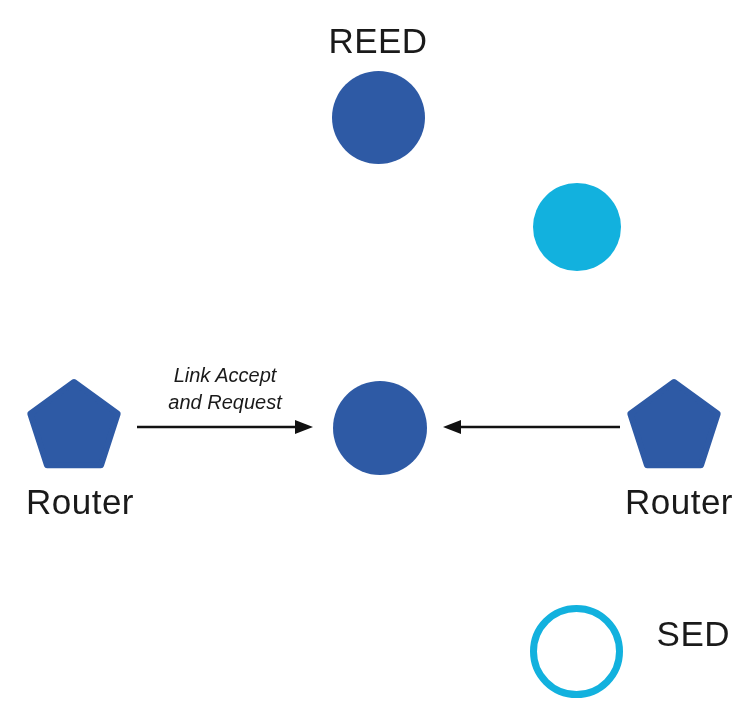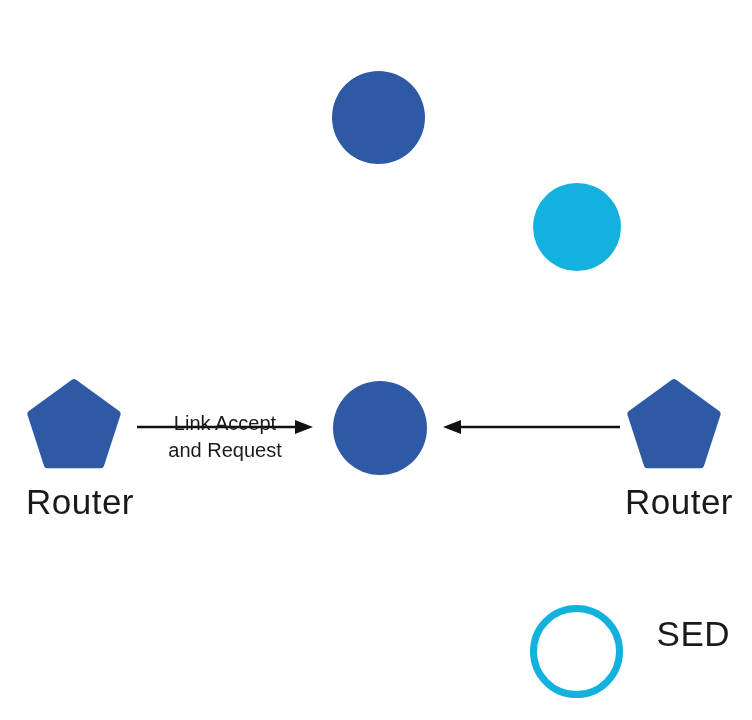--- a/index.html
+++ b/index.html
@@ -60,41 +60,42 @@
   }
 
   .edge-label {
     position: absolute;
     left: 145px;
     top: 362px;
     width: 160px;
     text-align: center;
     font-size: 20px;
     line-height: 27px;
+    font-style: italic;
     white-space: pre-line;
     color: var(--text, #1a1a1a);
-    margin-top: 48px;
   }
 
   .label-reed   { left: 278px; top: 20px;  width: 200px; }
   .label-med    { left: 633px; top: 206px; width: 90px; text-align: left; }
   .label-router-left  { left: 0px;   top: 481px; width: 160px; }
   .label-router-right { left: 599px; top: 481px; width: 160px; }
   .label-sed    { left: 640px; top: 613px; width: 90px; text-align: right; }
 
   .circle-reed   { left: 332px; top: 71px;  width: 93px; height: 93px; }
   .circle-med    { left: 533px; top: 183px; width: 88px; height: 88px; }
   .circle-center { left: 333px; top: 381px; width: 94px; height: 94px; }
   .circle-sed    { left: 530px; top: 605px; width: 93px; height: 93px; }
 </style>
 </head>
 <body>
 
 <div class="canvas">
 
+  <div class="node-label label-reed">REED</div>
   <div class="circle solid-blue circle-reed"></div>
 
   <div class="circle solid-cyan circle-med"></div>
 
   <svg class="overlay-svg" viewBox="0 0 752 720">
 
     <polygon class="pentagon" points="74,382 117.7,413.8 101,465.2 47,465.2 30.3,413.8"></polygon>
 
     <polygon class="pentagon" points="674,382 717.7,413.8 701,465.2 647,465.2 630.3,413.8"></polygon>
 

